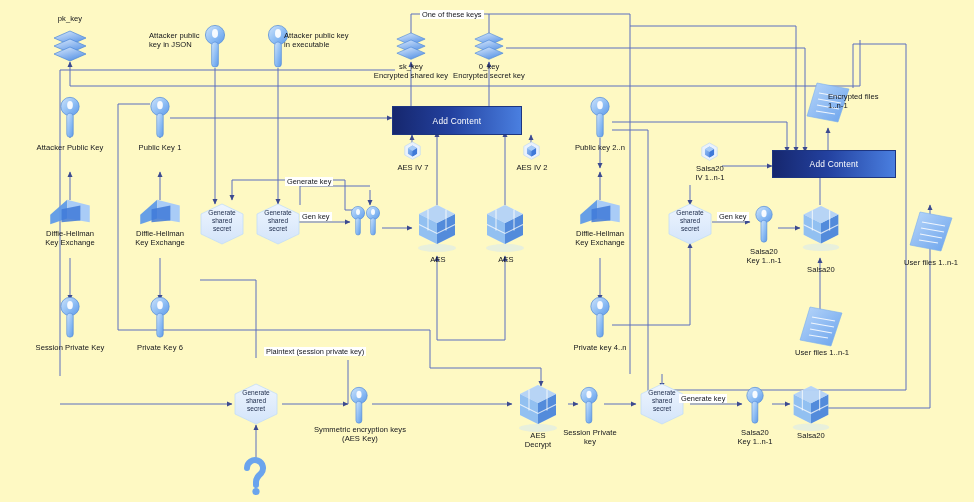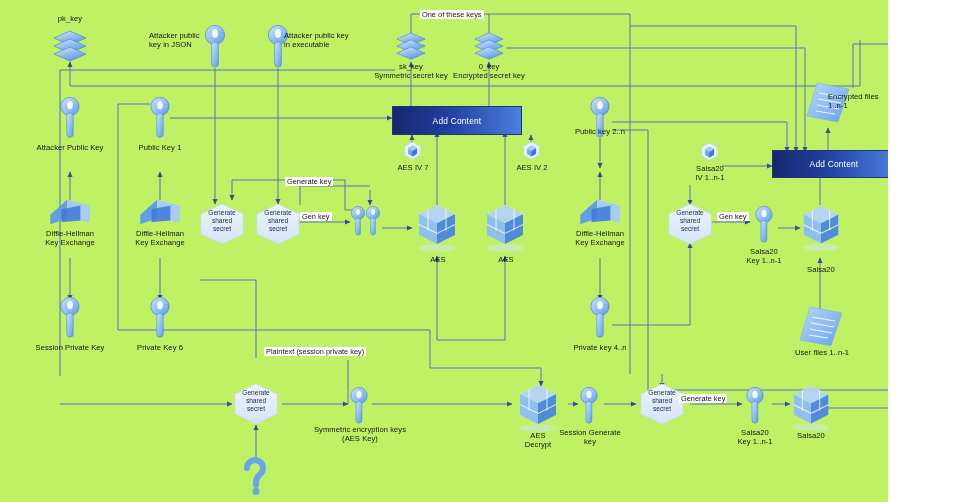--- a/index.html
+++ b/index.html
@@ -1,19 +1,19 @@
 <!DOCTYPE html>
 <html><head>
 <meta charset="utf-8">
 <style>
   html,body{margin:0;padding:0;background:#ffffff;}
   #stage{
     position:relative;
-    width:888px;height:502px;
-    background:#bef264;
+    width:974px;height:502px;
+    background:#fef9c3;
     font-family:"Liberation Sans", sans-serif;
     overflow:hidden;
   }
   #wires{position:absolute;left:0;top:0;width:974px;height:502px;}
   .node{position:absolute;}
   .lbl{
     position:absolute;
     font-size:7.6px;
     color:#12141a;
     line-height:9.4px;
@@ -256,21 +256,21 @@
   <div class="edge-lbl" style="left:420px;top:10px">One of these keys</div>
 
   <div class="node" style="left:395px;top:32px">
     <svg width="32" height="30" viewBox="0 0 36 34">
       <path d="M18,1 L34,8 L18,15 L2,8 z" fill="url(#stkg)" stroke="#4b86d8" stroke-width=".7"></path>
       <path d="M18,9 L34,16 L18,23 L2,16 z" fill="url(#stkg)" stroke="#4b86d8" stroke-width=".7"></path>
       <path d="M18,17 L34,24 L18,31 L2,24 z" fill="url(#stkg)" stroke="#4b86d8" stroke-width=".7"></path>
     </svg>
   </div>
   <div class="lbl" style="left:360px;top:62px;width:102px">sk_key
-Symmetric secret key</div>
+Encrypted shared key</div>
 
   <div class="node" style="left:473px;top:32px">
     <svg width="32" height="30" viewBox="0 0 36 34">
       <path d="M18,1 L34,8 L18,15 L2,8 z" fill="url(#stkg)" stroke="#4b86d8" stroke-width=".7"></path>
       <path d="M18,9 L34,16 L18,23 L2,16 z" fill="url(#stkg)" stroke="#4b86d8" stroke-width=".7"></path>
       <path d="M18,17 L34,24 L18,31 L2,24 z" fill="url(#stkg)" stroke="#4b86d8" stroke-width=".7"></path>
     </svg>
   </div>
   <div class="lbl" style="left:438px;top:62px;width:102px">0_key
 Encrypted secret key</div>
@@ -315,21 +315,21 @@
   </div>
   <div class="lbl" style="left:118px;top:143px;width:84px">Public Key 1</div>
 
   <div class="node" style="left:589px;top:96px">
     <svg width="22" height="44" viewBox="0 0 22 46">
       <circle cx="11" cy="11" r="9.6" fill="url(#keyg)" stroke="#4b86d8" stroke-width=".7"></circle>
       <ellipse cx="11" cy="9.5" rx="3" ry="4.4" fill="#ffffff" opacity=".92"></ellipse>
       <rect x="7.6" y="18" width="6.8" height="25" rx="3.2" fill="url(#keyg)" stroke="#4b86d8" stroke-width=".6"></rect>
     </svg>
   </div>
-  <div class="lbl" style="left:558px;top:127px;width:84px">Public key 2..n</div>
+  <div class="lbl" style="left:558px;top:143px;width:84px">Public key 2..n</div>
 
   <div class="node" style="left:48px;top:196px">
     <svg width="44" height="32" viewBox="0 0 46 34">
       <path d="M2,20 L20,4 L20,24 L2,30 z" fill="#5f9ae8" opacity=".95"></path>
       <path d="M20,4 L44,10 L44,28 L20,24 z" fill="#a9ccf7"></path>
       <path d="M14,14 L34,10 L34,26 L14,28 z" fill="#3f79d8" opacity=".85"></path>
     </svg>
   </div>
   <div class="lbl" style="left:20px;top:229px;width:100px">Diffie-Hellman
 Key Exchange</div>
@@ -577,21 +577,21 @@
   <div class="lbl" style="left:513px;top:431px;width:50px">AES
 Decrypt</div>
 
   <div class="node" style="left:578px;top:386px">
     <svg width="22" height="40" viewBox="0 0 22 42">
       <circle cx="11" cy="10" r="8.6" fill="url(#keyg)" stroke="#4b86d8" stroke-width=".7"></circle>
       <ellipse cx="11" cy="9" rx="2.7" ry="3.9" fill="#ffffff" opacity=".92"></ellipse>
       <rect x="7.8" y="16" width="6.2" height="23" rx="3" fill="url(#keyg)" stroke="#4b86d8" stroke-width=".6"></rect>
     </svg>
   </div>
-  <div class="lbl" style="left:558px;top:428px;width:64px">Session Generate
+  <div class="lbl" style="left:558px;top:428px;width:64px">Session Private
 key</div>
 
   <div class="node" style="left:639px;top:383px">
     <svg width="46" height="42" viewBox="0 0 46 42">
       <path d="M23,1 L44,11 L44,31 L23,41 L2,31 L2,11 z" fill="url(#hexg)" stroke="#c3ddf8" stroke-width=".8"></path>
     </svg>
   </div>
   <div class="hexlbl" style="left:639px;top:389px;width:46px">Generate
 shared
 secret</div>

